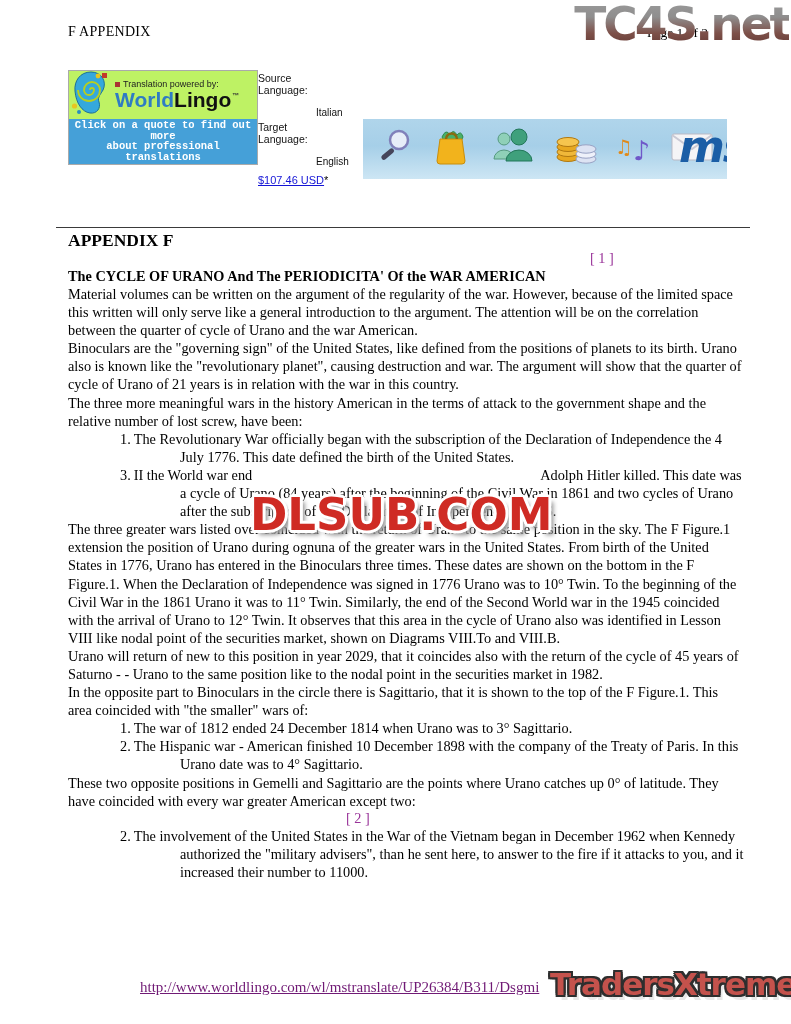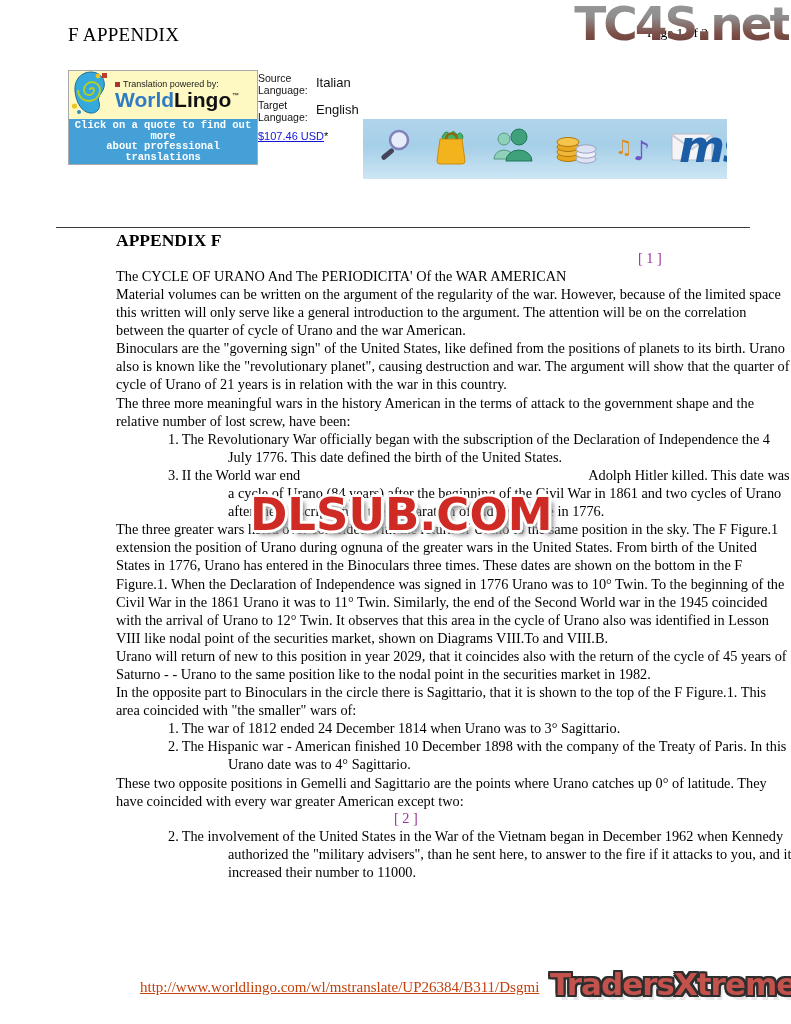--- a/index.html
+++ b/index.html
@@ -1,83 +1,83 @@
 <!DOCTYPE html>
 <html><head>
 <meta charset="utf-8">
 <style>
   html,body{margin:0;padding:0;background:#fff;}
   .page{position:relative;width:791px;height:1024px;background:#fff;overflow:hidden;
         font-family:"Liberation Serif",serif;color:#000;}
 
   
-  .hdr-left{position:absolute;left:68px;top:24px;font-size:19px;letter-spacing:.3px;text-align:right;}
+  .hdr-left{position:absolute;left:68px;top:24px;font-size:14px;letter-spacing:.3px;text-align:right;}
   .hdr-right{position:absolute;left:647px;top:25px;font-size:13.5px;}
   .wm-tc4s{position:absolute;right:2px;top:-4px;z-index:6;
     font-family:"DejaVu Sans",sans-serif;font-weight:bold;font-size:47px;letter-spacing:-3px;
     background:linear-gradient(180deg,#9d9d9d 0%,#8f8e8e 38%,#7d5049 68%,#5d342e 100%);
     -webkit-background-clip:text;background-clip:text;color:transparent;}
 
   
   .wl-box{position:absolute;left:68px;top:70px;width:190px;z-index:2;}
-  .wl-white{border:1px solid #aaa;border-bottom:none;background:#fef9c3;height:46px;
+  .wl-white{border:1px solid #aaa;border-bottom:none;background:#bef264;height:46px;
     display:flex;align-items:center;padding:1px 2px;}
   .wl-right{flex:1;padding-left:2px;}
   .wl-powered{font-family:"Liberation Sans",sans-serif;font-size:9px;color:#222;display:flex;align-items:center;gap:3px;}
   .wl-sq{width:5px;height:5px;background:#a33;display:inline-block;}
   .wl-brand{font-family:"Liberation Sans",sans-serif;font-weight:bold;font-size:21px;line-height:22px;position:relative;}
   .wl-brand .w{color:#2f7cc4;} .wl-brand .l{color:#111;}
   .wl-tm{font-size:7px;position:absolute;top:-3px;margin-left:1px;color:#333;}
   .wl-bluebar{background:#45a0d8;color:#fff;text-align:center;
     font-family:Liberation Mono, monospace;font-weight:bold;font-size:10.5px;line-height:10.5px;
     padding:1px 0 2px 0;border:1px solid #aaa;border-top:none;cursor:pointer;}
 
   
   .lang-col{position:absolute;left:258px;top:72px;width:102px;
     font-family:"Liberation Sans",sans-serif;font-size:10.5px;color:#111;z-index:2;}
   .langrow{display:flex;margin-bottom:3px;}
   .langlabel{width:58px;line-height:12px;}
-  .langval{padding-top:3px;font-size:13px;}
+  .langval{padding-top:3px;font-size:10px;margin-top:32px;}
   .clarify{margin-top:7px;line-height:13.5px;font-size:11px;width:100px;}
   .price{color:#1414d6;text-decoration:underline;cursor:pointer;}
   .star{color:#000;text-decoration:none;}
 
   
   .msn-bar{position:absolute;left:363px;top:119px;width:364px;height:60px;overflow:hidden;z-index:2;
     background:linear-gradient(180deg,#b0d5eb 0%,#a6cfe8 45%,#cde6f4 100%);
     display:flex;align-items:center;gap:21px;padding-left:14px;box-sizing:border-box;}
   .msn-bar .ic{display:inline-block;cursor:pointer;flex:0 0 auto;}
   .msn-notes{font-family:"DejaVu Sans",sans-serif;font-size:27px;line-height:27px;cursor:pointer;}
   .msn-notes .n1{color:#6f58c9;} .msn-notes .n2{color:#e08a1a;font-size:20px;vertical-align:6px;margin-left:-4px;}
   .msn-logo{position:absolute;left:316px;top:2px;font-family:"DejaVu Sans",sans-serif;
     font-weight:bold;font-style:italic;font-size:44px;color:#1b5ea6;letter-spacing:-2px;}
 
   .divider{position:absolute;left:56px;top:227px;width:694px;border-top:1.5px solid #3a3a3a;}
 
   
-  .doc{position:absolute;left:68px;top:230px;width:676px;font-size:14.3px;line-height:18.1px;margin-left:48px;}
+  .doc{position:absolute;left:68px;top:230px;width:676px;font-size:14.3px;line-height:18.1px;}
   .doc p{margin:0;}
   .appendix{font-size:17.5px;font-weight:bold;margin:0;line-height:20px;}
   .pmark{color:#993399;line-height:17px;}
   .m1{margin-left:522px;} .m2{margin-left:278px;}
-  .doctitle{font-weight:normal;line-height:18px;}
+  .doctitle{font-weight:bold;line-height:18px;}
   .li{padding-left:112px;text-indent:-60px;font-family:Liberation Serif, serif;}
   .mk{margin-right:3px;}
   .gap{display:inline-block;width:288px;}
 
   
   .wm-dlsub{position:absolute;left:250px;top:488px;z-index:5;
     font-family:"DejaVu Sans",sans-serif;font-weight:bold;font-size:45px;letter-spacing:0px;color:#cf2b24;
     text-shadow:-2px -2px 0 #fff,2px -2px 0 #fff,-2px 2px 0 #fff,2px 2px 0 #fff,0 -3px 0 #fff,0 3px 0 #fff,-3px 0 0 #fff,3px 0 0 #fff,5px 5px 4px #9a9a9a;}
   .wm-traders{position:absolute;left:550px;top:966px;z-index:6;
     font-family:"DejaVu Sans",sans-serif;font-weight:bold;font-size:31px;letter-spacing:-1px;color:#c4524c;
     text-shadow:-2px -2px 0 #2e2e2e,2px -2px 0 #2e2e2e,-2px 2px 0 #2e2e2e,2px 2px 0 #2e2e2e,0 -2px 0 #2e2e2e,0 2px 0 #2e2e2e,-2px 0 0 #2e2e2e,2px 0 0 #2e2e2e,4px 5px 0 #e8e8e8;}
 
   
-  .f-url{position:absolute;left:140px;top:979px;font-size:15px;text-decoration:underline;color:#c2410c;z-index:1;}
+  .f-url{position:absolute;left:140px;top:979px;font-size:15px;text-decoration:underline;color:#701a75;z-index:1;}
   .f-pdf{position:absolute;left:46px;top:998px;font-family:"Liberation Sans",sans-serif;
     font-size:15.5px;color:#3a3a3a;z-index:1;white-space:nowrap;}
   .f-pdf a,.f-link{color:#1414e0;text-decoration:underline;cursor:pointer;}
 </style>
 </head>
 <body>
 
 <div class="page">
 
   <div class="hdr-left">F APPENDIX</div>

